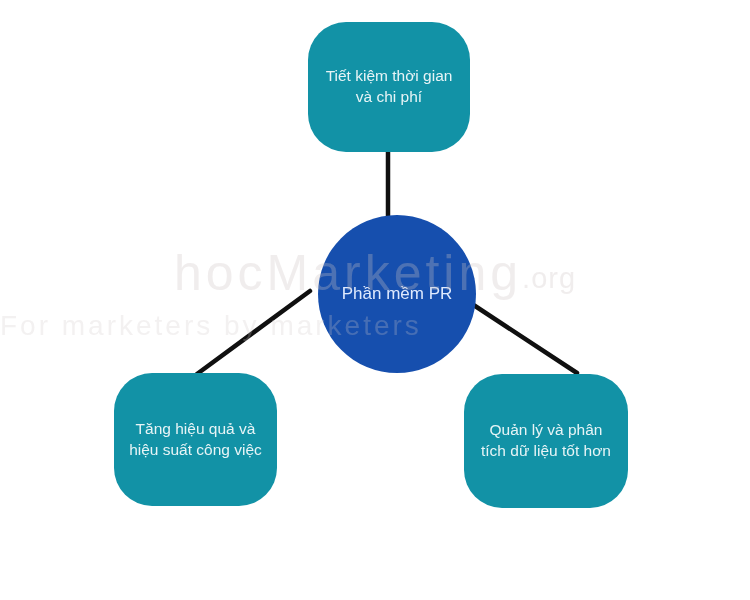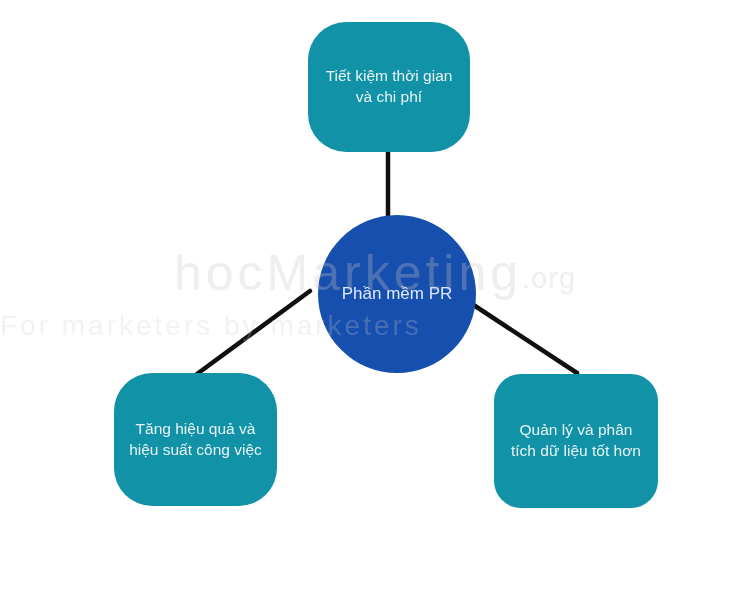--- a/index.html
+++ b/index.html
@@ -32,21 +32,21 @@
     color:var(--node-text);
     font-size:15.5px;
     line-height:1.35;
     z-index:2;
     white-space:pre-line;
     padding:0 8px;
     box-sizing:border-box;
   }
   .node-top{left:308px;top:22px;width:162px;height:130px;}
   .node-left{left:114px;top:373px;width:163px;height:133px;}
-  .node-right{left:494px;top:374px;width:164px;height:134px;border-radius:27px;}
+  .node-right{left:464px;top:374px;width:164px;height:134px;}
   .center-circle{
     position:absolute;
     left:318px;top:215px;width:158px;height:158px;
     background:var(--center-fill);
     border-radius:50%;
     display:flex;align-items:center;justify-content:center;
     text-align:center;
     color:var(--center-text);
     font-size:17px;
     z-index:2;

